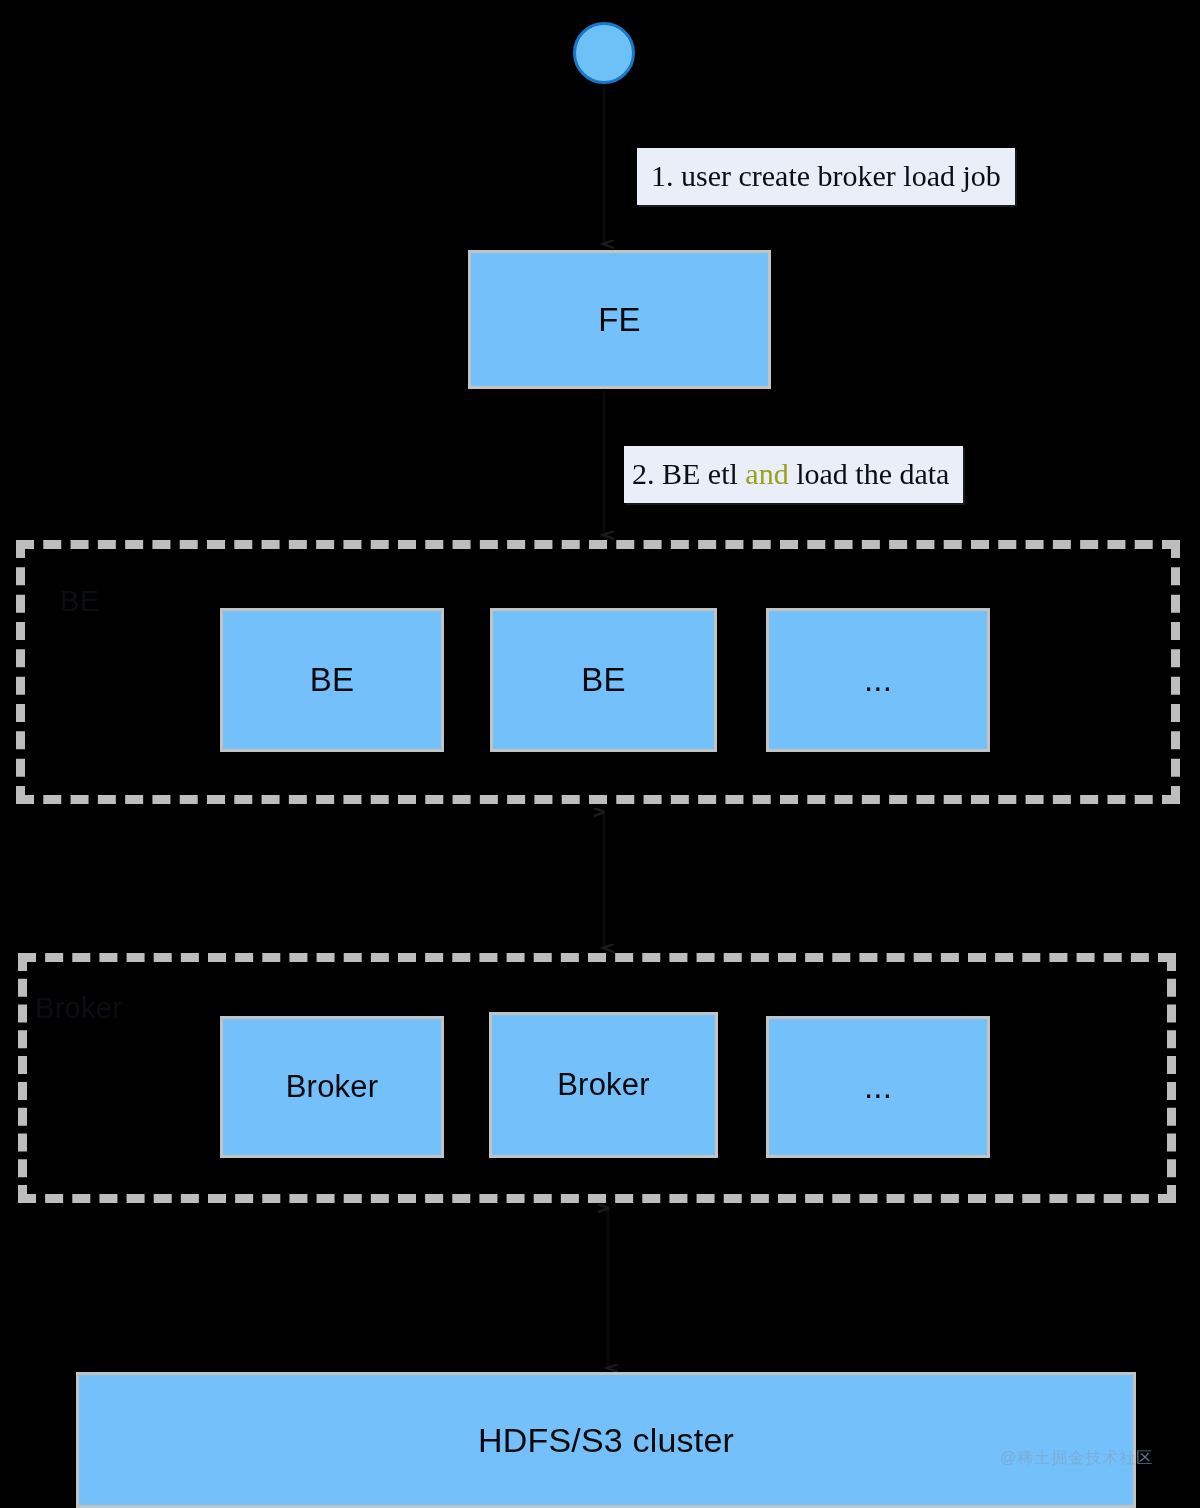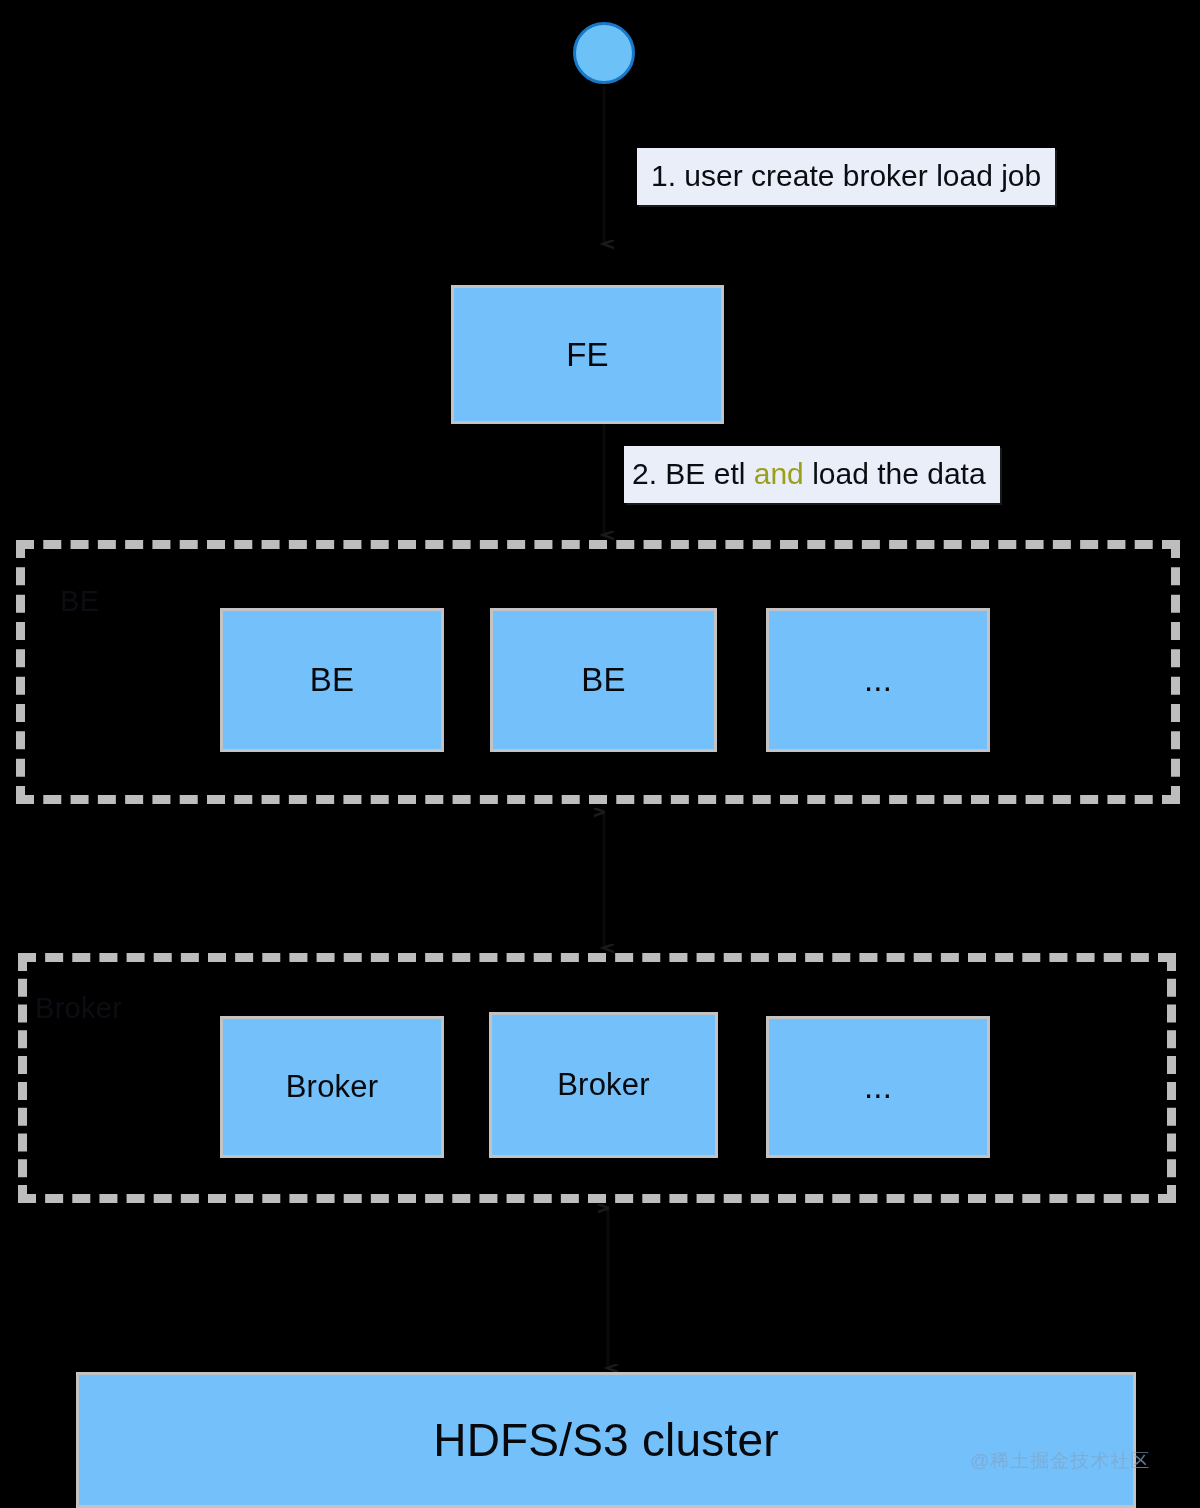--- a/index.html
+++ b/index.html
@@ -38,28 +38,28 @@
     border: 3px solid #c3c3c3;
     box-sizing: border-box;
     display: flex;
     align-items: center;
     justify-content: center;
     color: #06080c;
     font-size: 33px;
     letter-spacing: 0.2px;
   }
   .node-box.small { font-size: 31px; }
-  .node-fe   { left: 451px;  top: 250px;  width: 273px; height: 139px; margin-top: 35px; }
+  .node-fe   { left: 468px;  top: 250px;  width: 303px; height: 139px; }
   .node-be1  { left: 220px;  top: 608px;  width: 224px; height: 144px; }
   .node-be2  { left: 490px;  top: 608px;  width: 227px; height: 144px; }
   .node-be3  { left: 766px;  top: 608px;  width: 224px; height: 144px; }
   .node-bk1  { left: 220px;  top: 1016px; width: 224px; height: 142px; }
   .node-bk2  { left: 489px;  top: 1012px; width: 229px; height: 146px; }
   .node-bk3  { left: 766px;  top: 1016px; width: 224px; height: 142px; }
-  .node-hdfs { left: 76px;   top: 1372px; width: 1060px; height: 136px; font-size: 46px; }
+  .node-hdfs { left: 76px;   top: 1372px; width: 1060px; height: 136px; font-size: 34px; }
 
   
   .group-box {
     position: absolute;
     border: 9px dashed #bdbdbd;
     box-sizing: border-box;
     background: transparent;
   }
   .group-be     { left: 16px;  top: 540px;  width: 1164px; height: 264px; }
   .group-broker { left: 18px;  top: 953px;  width: 1158px; height: 250px; }
@@ -77,41 +77,42 @@
   
   .edge-label {
     position: absolute;
     background: #e9eef8;
     color: #0b0d12;
     font-size: 30px;
     line-height: 1;
     padding: 13px 14px 14px 14px;
     white-space: nowrap;
     box-shadow: 2px 2px 0 rgba(255,255,255,0.10);
+    font-family: Liberation Serif, serif;
   }
   .edge-label .hl { color: #9aa01d; }
   .lbl-1 { left: 637px;  top: 148px; }
   .lbl-2 { left: 624px;  top: 446px; padding-left: 8px; }
   .lbl-3 { left: 644px;  top: 855px; }
 
   
   #wires {
     position: absolute;
     left: 0; top: 0;
     width: 1200px;
     height: 1508px;
     pointer-events: none;
   }
 
   
   .watermark {
     position: absolute;
-    left: 970px;
+    left: 1000px;
     top: 1448px;
-    font-size: 19px;
+    font-size: 16px;
     color: #7fa6c9;
     opacity: 0.72;
     white-space: nowrap;
     letter-spacing: 1px;
   }
 </style>
 </head>
 <body>
 
 <div id="canvas">

